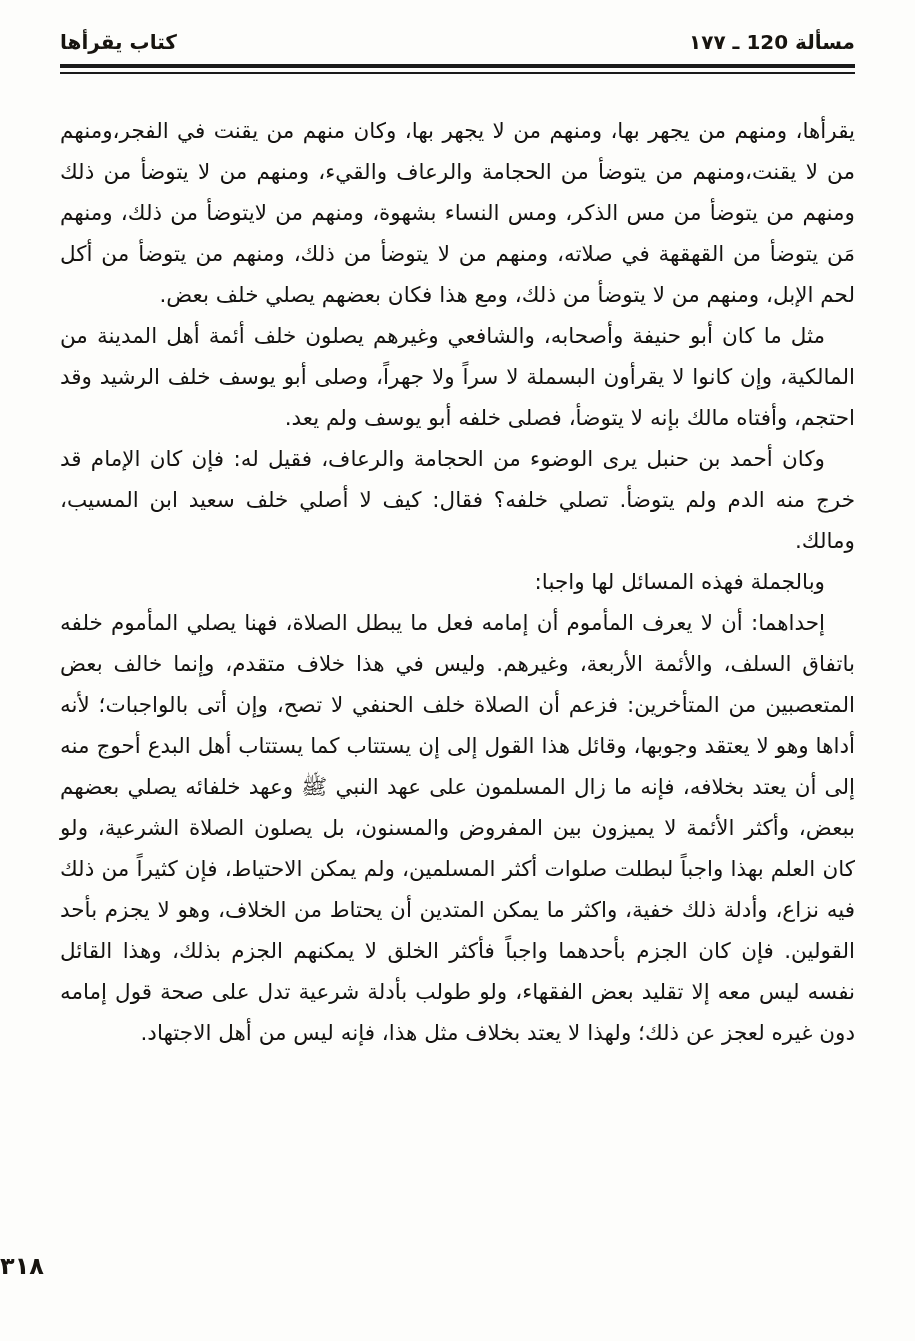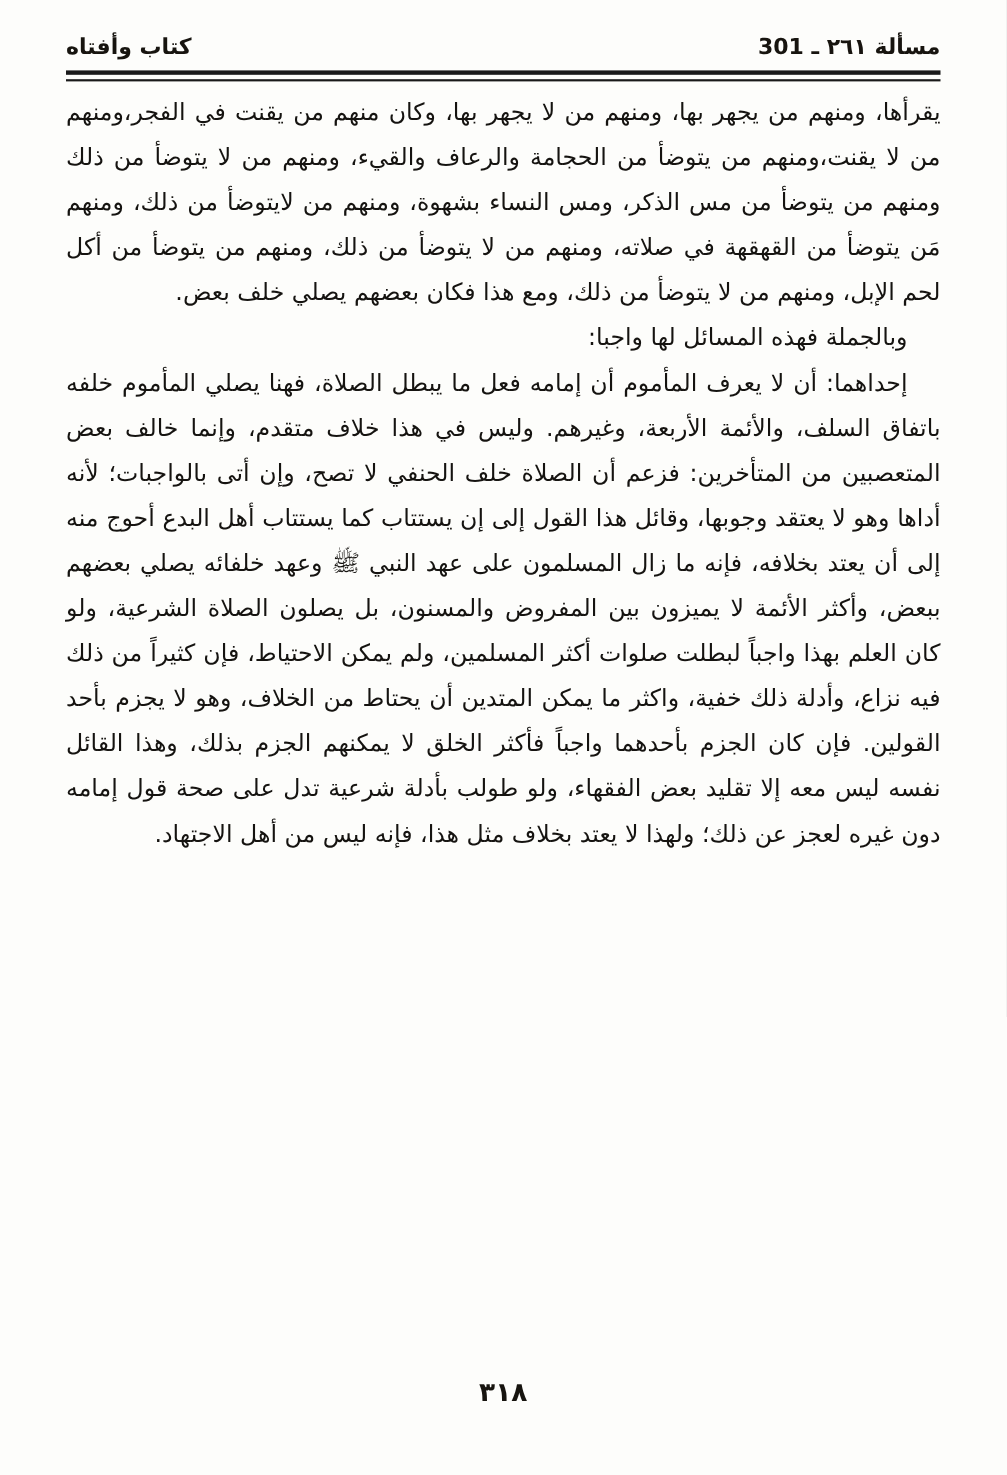--- a/index.html
+++ b/index.html
@@ -30,65 +30,67 @@
     font-weight: bold;
     color: #17140f;
   }
   .rule {
     margin-top: 10px;
     height: 4px;
     border-top: 4px solid #1a1a1a;
     border-bottom: 2px solid #1a1a1a;
   }
   .body-text {
-    margin-top: 8px;
+    margin-top: 36px;
     font-size: 21.5px;
     line-height: 41px;
     text-align: justify;
     text-align-last: right;
   }
   .body-text p {
     margin: 0;
     padding: 0;
   }
   .body-text p.indent {
     text-indent: 30px;
   }
   .lead {
     font-weight: normal;
   }
   .footer {
     position: absolute;
     left: 0;
     right: 0;
     top: 1252px;
-    text-align: center;
+    text-align: left;
   }
   .page-number {
     font-size: 24px;
     font-weight: bold;
     letter-spacing: 1px;
     color: #17140f;
   }
 </style>
 </head>
 <body>
 
 <div class="page">
   <div class="content">
 
     <div class="header">
-      <span>مسألة ٢٦١ ـ 301</span>
-      <span>كتاب وأفتاه</span>
+      <span>مسألة 120 ـ ١٧٧</span>
+      <span>كتاب يقرأها</span>
     </div>
 
     <div class="rule"></div>
 
     <div class="body-text">
       <p>يقرأها، ومنهم من يجهر بها، ومنهم من لا يجهر بها، وكان منهم من يقنت في الفجر،ومنهم من لا يقنت،ومنهم من يتوضأ من الحجامة والرعاف والقيء، ومنهم من لا يتوضأ من ذلك ومنهم من يتوضأ من مس الذكر، ومس النساء بشهوة، ومنهم من لايتوضأ من ذلك، ومنهم مَن يتوضأ من القهقهة في صلاته، ومنهم من لا يتوضأ من ذلك، ومنهم من يتوضأ من أكل لحم الإبل، ومنهم من لا يتوضأ من ذلك، ومع هذا فكان بعضهم يصلي خلف بعض.</p>
+      <p class="indent">مثل ما كان أبو حنيفة وأصحابه، والشافعي وغيرهم يصلون خلف أئمة أهل المدينة من المالكية، وإن كانوا لا يقرأون البسملة لا سراً ولا جهراً، وصلى أبو يوسف خلف الرشيد وقد احتجم، وأفتاه مالك بإنه لا يتوضأ، فصلى خلفه أبو يوسف ولم يعد.</p>
+      <p class="indent">وكان أحمد بن حنبل يرى الوضوء من الحجامة والرعاف، فقيل له: فإن كان الإمام قد خرج منه الدم ولم يتوضأ. تصلي خلفه؟ فقال: كيف لا أصلي خلف سعيد ابن المسيب، ومالك.</p>
       <p class="indent">وبالجملة فهذه المسائل لها واجبا:</p>
       <p class="indent"><span class="lead">إحداهما:</span><span> أن لا يعرف المأموم أن إمامه فعل ما يبطل الصلاة، فهنا يصلي المأموم خلفه باتفاق السلف، والأئمة الأربعة، وغيرهم. وليس في هذا خلاف متقدم، وإنما خالف بعض المتعصبين من المتأخرين: فزعم أن الصلاة خلف الحنفي لا تصح، وإن أتى بالواجبات؛ لأنه أداها وهو لا يعتقد وجوبها، وقائل هذا القول إلى إن يستتاب كما يستتاب أهل البدع أحوج منه إلى أن يعتد بخلافه، فإنه ما زال المسلمون على عهد النبي ﷺ وعهد خلفائه يصلي بعضهم ببعض، وأكثر الأئمة لا يميزون بين المفروض والمسنون، بل يصلون الصلاة الشرعية، ولو كان العلم بهذا واجباً لبطلت صلوات أكثر المسلمين، ولم يمكن الاحتياط، فإن كثيراً من ذلك فيه نزاع، وأدلة ذلك خفية، واكثر ما يمكن المتدين أن يحتاط من الخلاف، وهو لا يجزم بأحد القولين. فإن كان الجزم بأحدهما واجباً فأكثر الخلق لا يمكنهم الجزم بذلك، وهذا القائل نفسه ليس معه إلا تقليد بعض الفقهاء، ولو طولب بأدلة شرعية تدل على صحة قول إمامه دون غيره لعجز عن ذلك؛ ولهذا لا يعتد بخلاف مثل هذا، فإنه ليس من أهل الاجتهاد.</span></p>
     </div>
 
   </div>
 
   <div class="footer">
     <span class="page-number">٣١٨</span>
   </div>
 </div>

